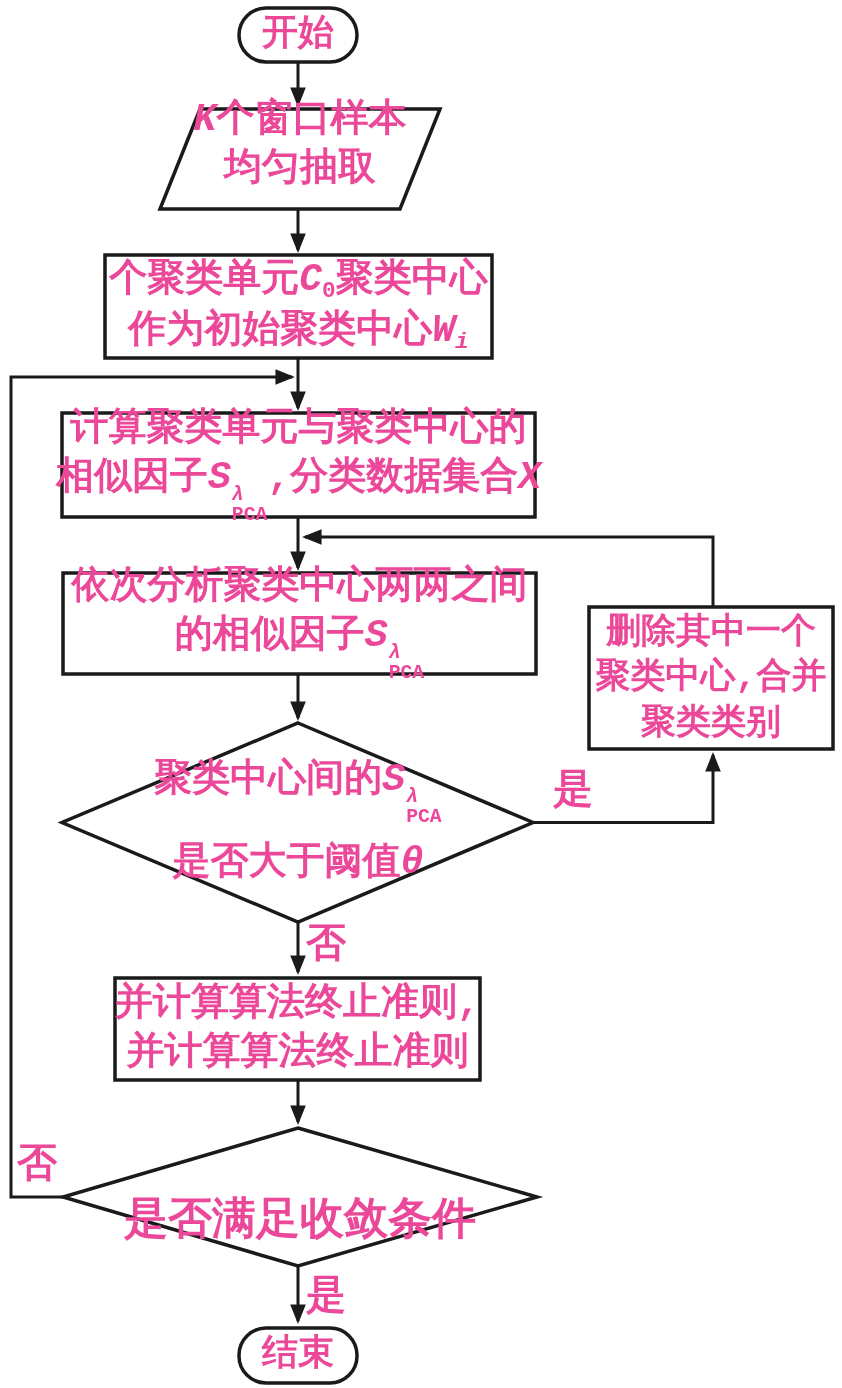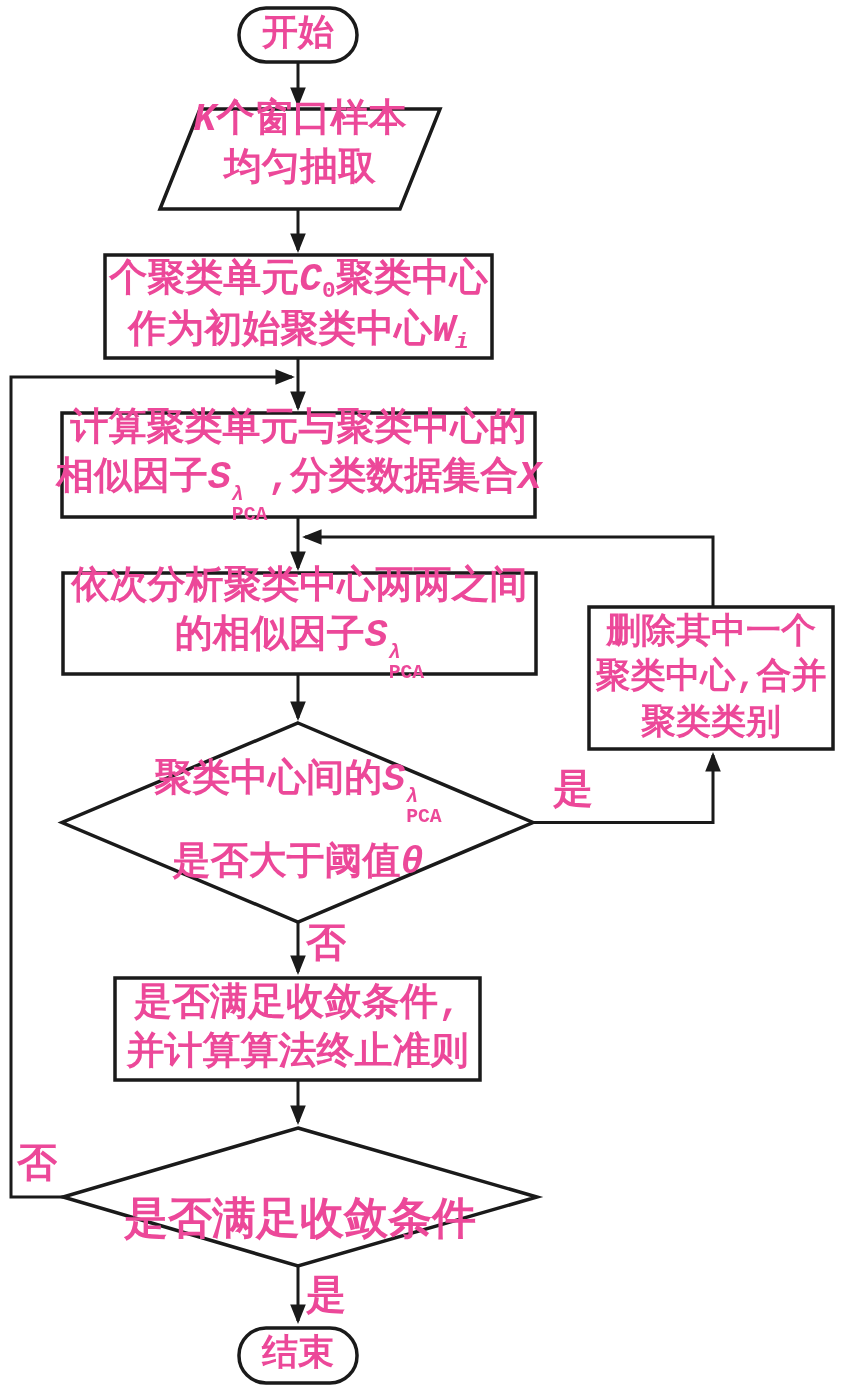--- a/index.html
+++ b/index.html
@@ -117,21 +117,21 @@
     <span class="ln"><span>是否大于阈值</span><i class="v">θ</i></span>
   </div>
 
   <div class="node" style="left:589px;top:607px;width:244px;height:144px;font-size:35px;line-height:1.3;">
     <span class="ln">删除其中一个</span>
     <span class="ln">聚类中心,合并</span>
     <span class="ln">聚类类别</span>
   </div>
 
   <div class="node" style="left:115px;top:978px;width:365px;height:102px;font-size:38px;">
-    <span class="ln">是否满足收敛条件,</span>
+    <span class="ln">并计算算法终止准则,</span>
     <span class="ln">并计算算法终止准则</span>
   </div>
 
   <div class="node" style="left:88px;top:1196px;width:424px;height:50px;font-size:44px;">
     <span class="ln">是否满足收敛条件</span>
   </div>
 
   <div class="node" style="left:239px;top:1328px;width:118px;height:55px;font-size:36px;">
     <span class="ln">结束</span>
   </div>

